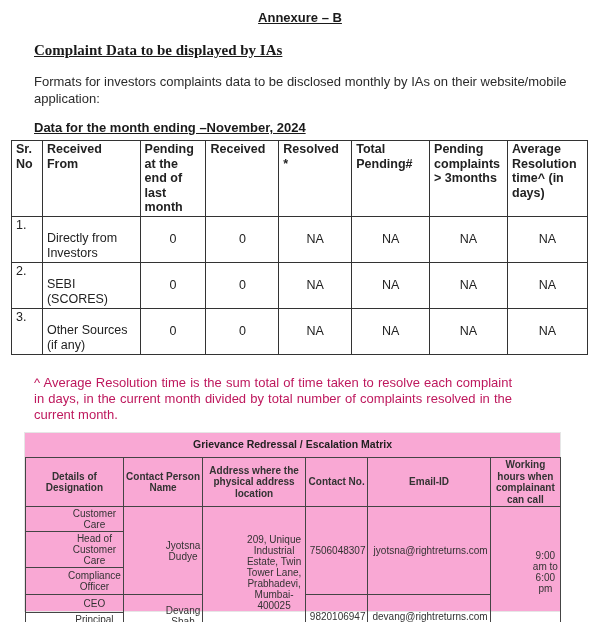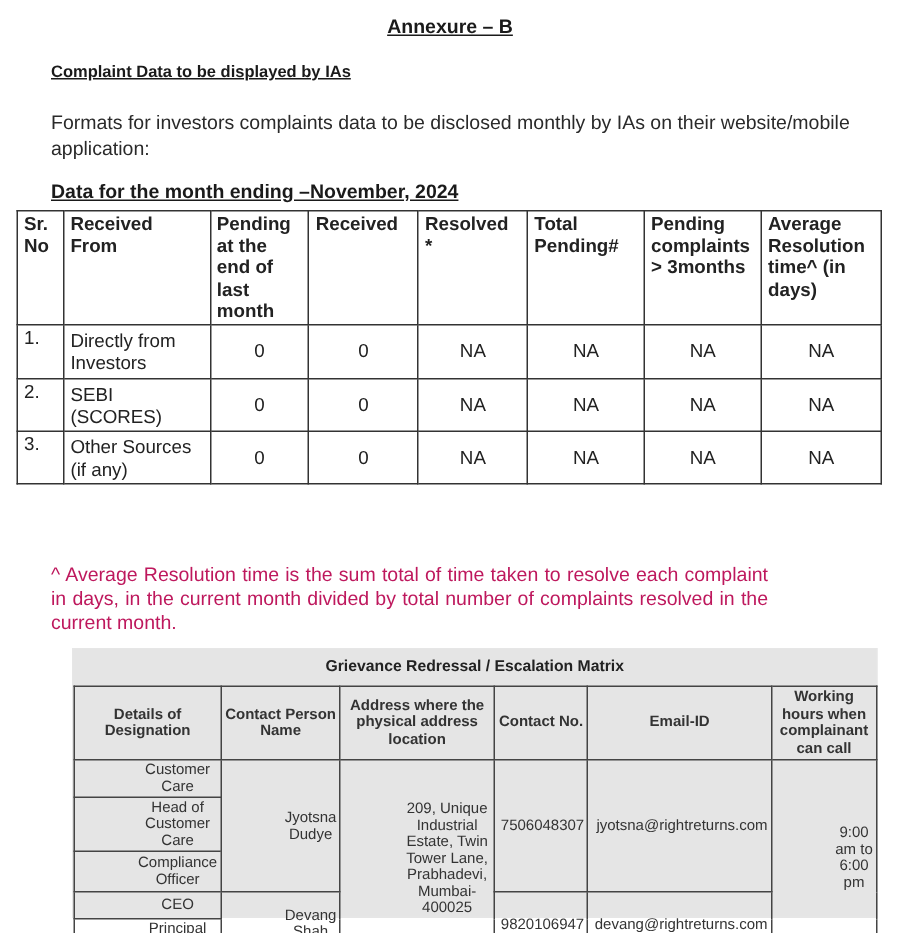--- a/index.html
+++ b/index.html
@@ -6,21 +6,21 @@
     body {
       width: 600px; height: 622px; position: relative; overflow: hidden;
       font-family: "Liberation Sans", sans-serif; color: #1a1a1a;
     }
     .annex-title {
       position: absolute; left: 0; width: 600px; top: 10px;
       text-align: center; font-weight: bold; font-size: 13px; text-decoration: underline;
     }
     .section-title {
       position: absolute; left: 34px; top: 42px;
-      font-weight: bold; font-size: 11px; text-decoration: underline;
+      font-weight: bold; font-size: 15px; text-decoration: underline; font-family: Liberation Serif, serif;
     }
     .intro {
       position: absolute; left: 34px; top: 73px; width: 540px;
       font-size: 13px; line-height: 17px; color: #2a2a2a;
     }
     .month-title {
       position: absolute; left: 34px; top: 120px;
       font-weight: bold; font-size: 13px; text-decoration: underline;
     }
     table.complaints {
@@ -30,29 +30,29 @@
     table.complaints th, table.complaints td {
       border: 1px solid #333; padding: 1px 4px; vertical-align: top;
     }
     table.complaints th { font-weight: bold; text-align: left; line-height: 14.5px; }
     table.complaints tr.hdr { height: 73px; }
     table.complaints tr.row { height: 36px; }
     table.complaints tr.row.r2 { height: 33px; }
     table.complaints tr.row.r3 { height: 30px; }
     table.complaints tr.total { height: 34px; }
     table.complaints td.num { text-align: center; vertical-align: middle; }
-    table.complaints td.src { line-height: 15px; padding-top: 3px; }
+    table.complaints td.src { line-height: 15px; padding-top: 14px; }
     table.complaints td.grand { font-weight: bold; text-align: center; vertical-align: middle; }
     .footnote {
       position: absolute; left: 34px; top: 375px; width: 478px;
       font-size: 13px; line-height: 16px; text-align: justify; color: #be185d;
     }
     .matrix-wrap {
-      position: absolute; left: 48px; top: 432px; width: 535px; height: 178px;
-      border: 1px solid #e6e6e6; background: #e5e5e5;
+      position: absolute; left: 24px; top: 432px; width: 535px; height: 178px;
+      border: 1px solid #e6e6e6; background: #f9a8d4;
     }
     .matrix-title {
       height: 23px; line-height: 23px; text-align: center;
       font-weight: bold; font-size: 10.5px; color: #222;
     }
     table.matrix {
       position: absolute; left: 0; top: 24px; width: 536px;
       border-collapse: collapse; font-size: 10px; color: #333;
     }
     table.matrix th, table.matrix td {

